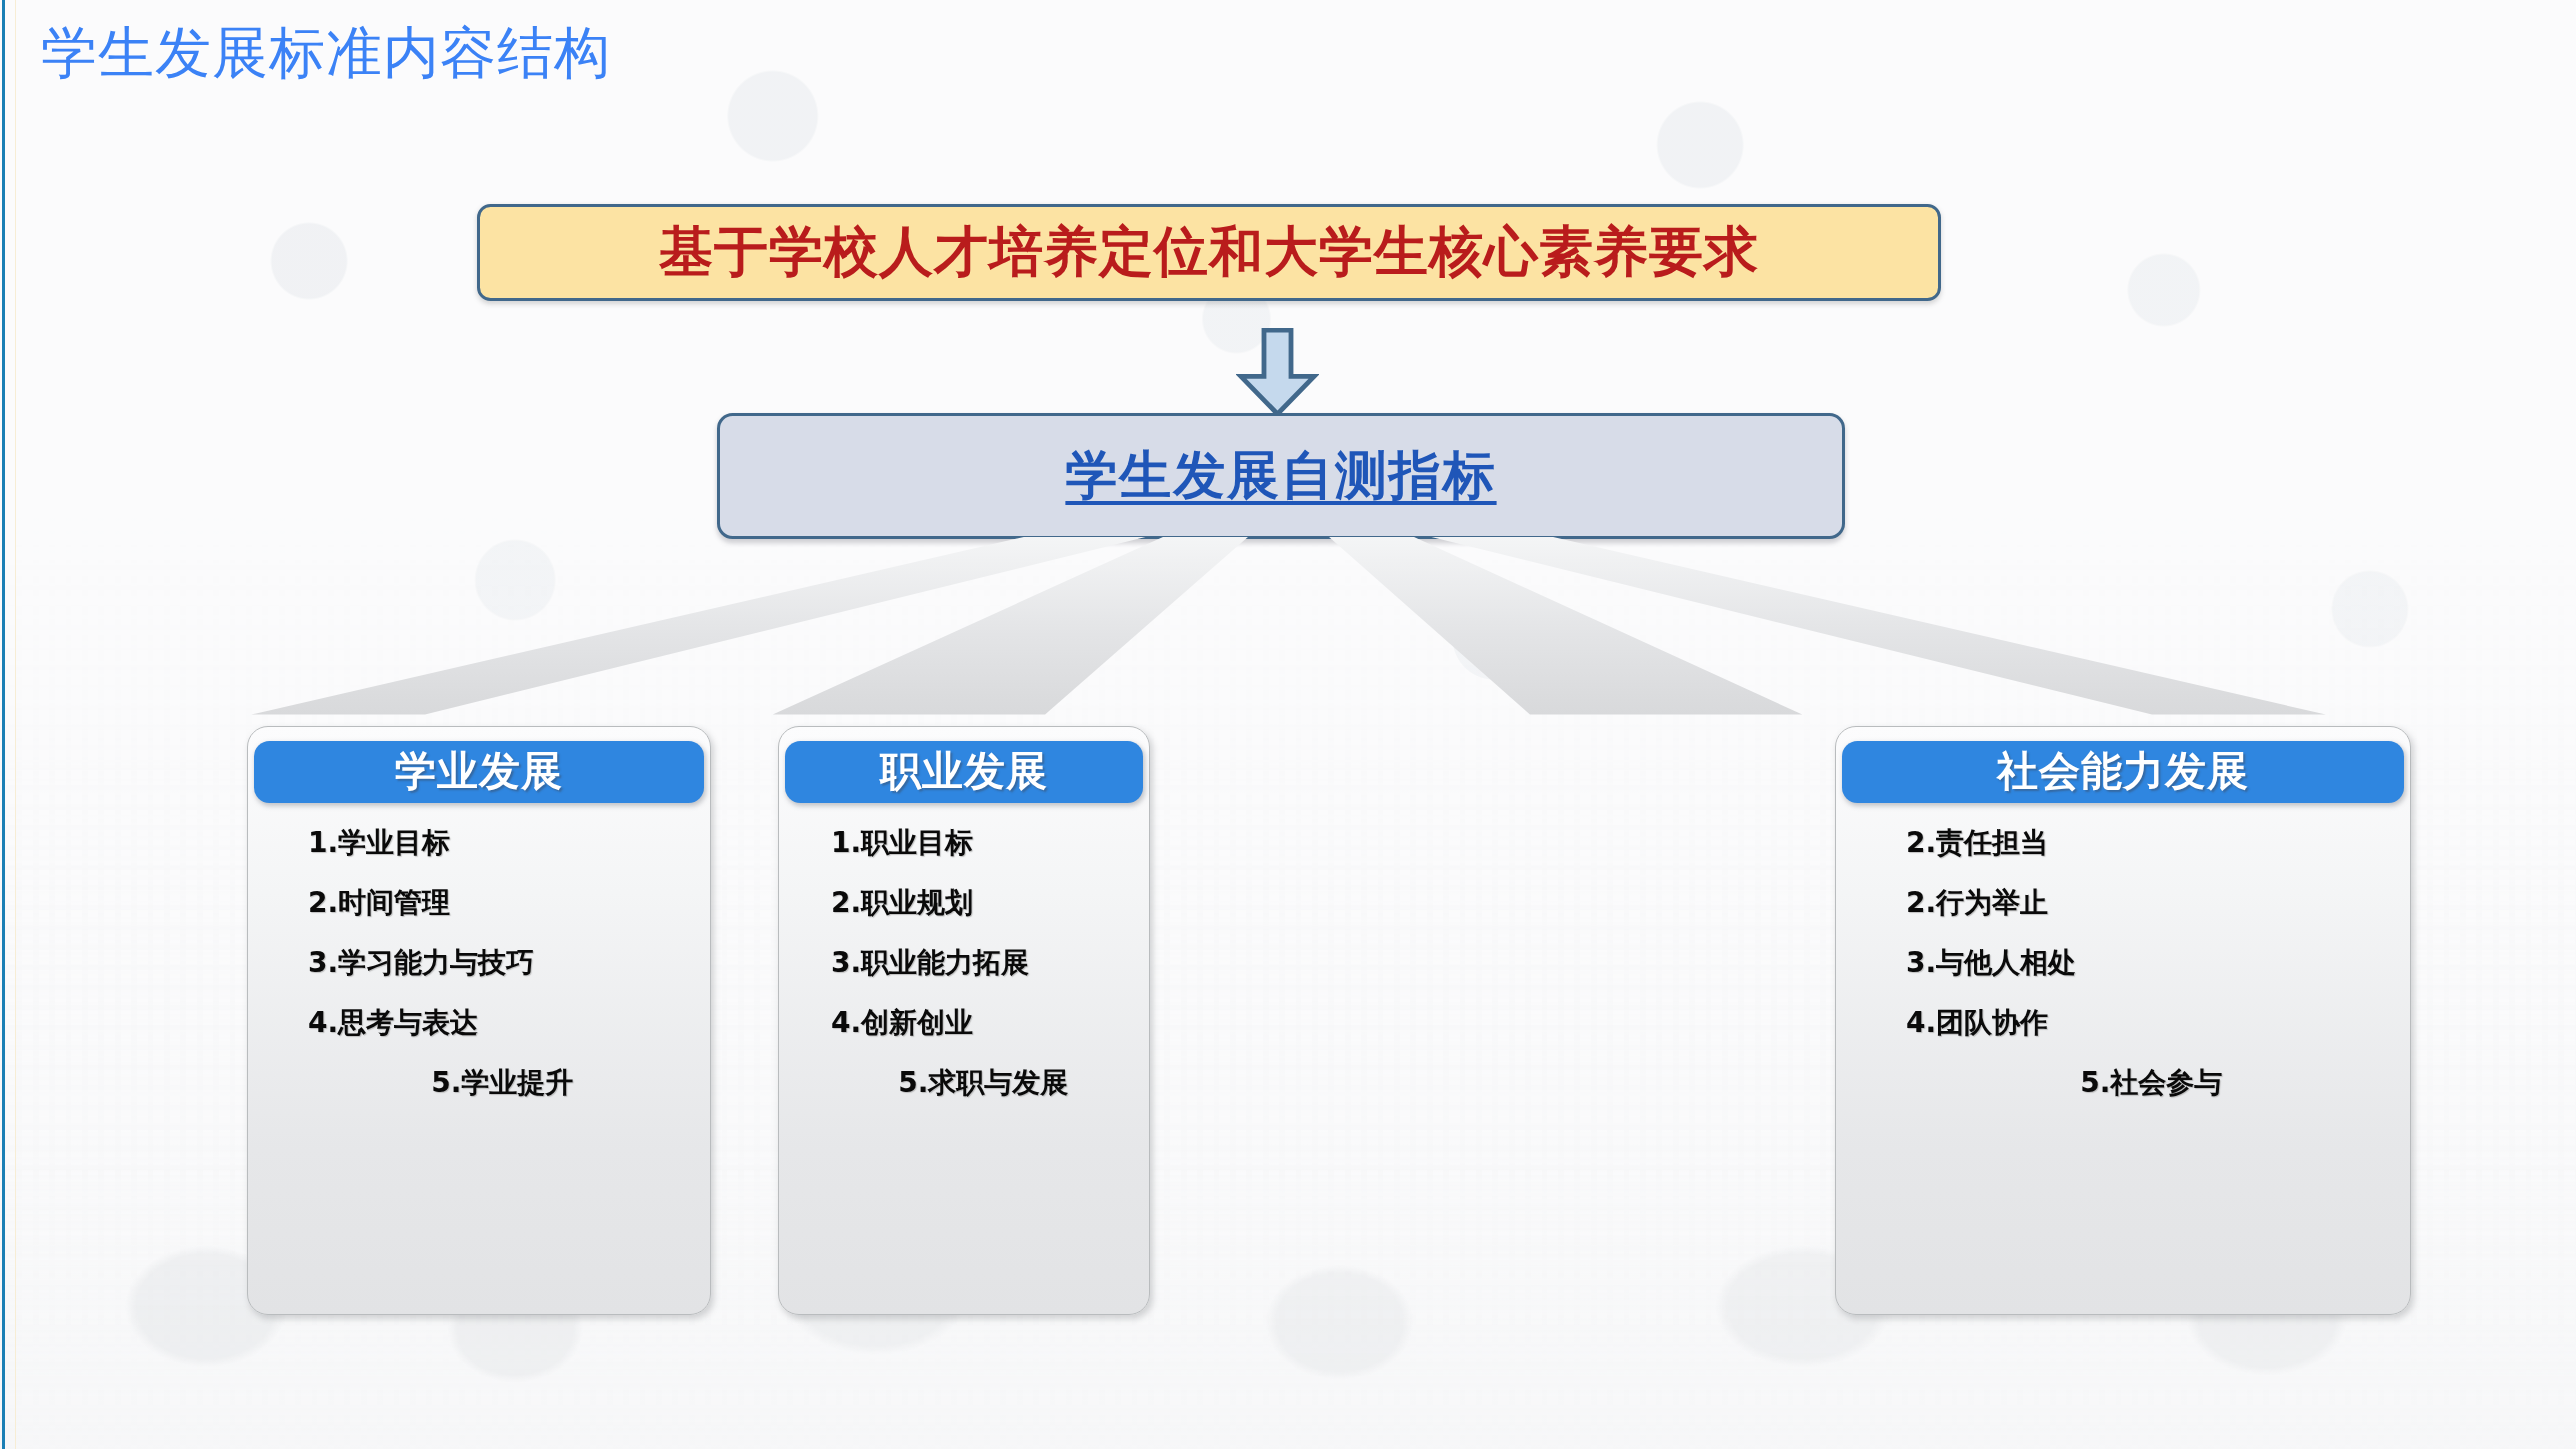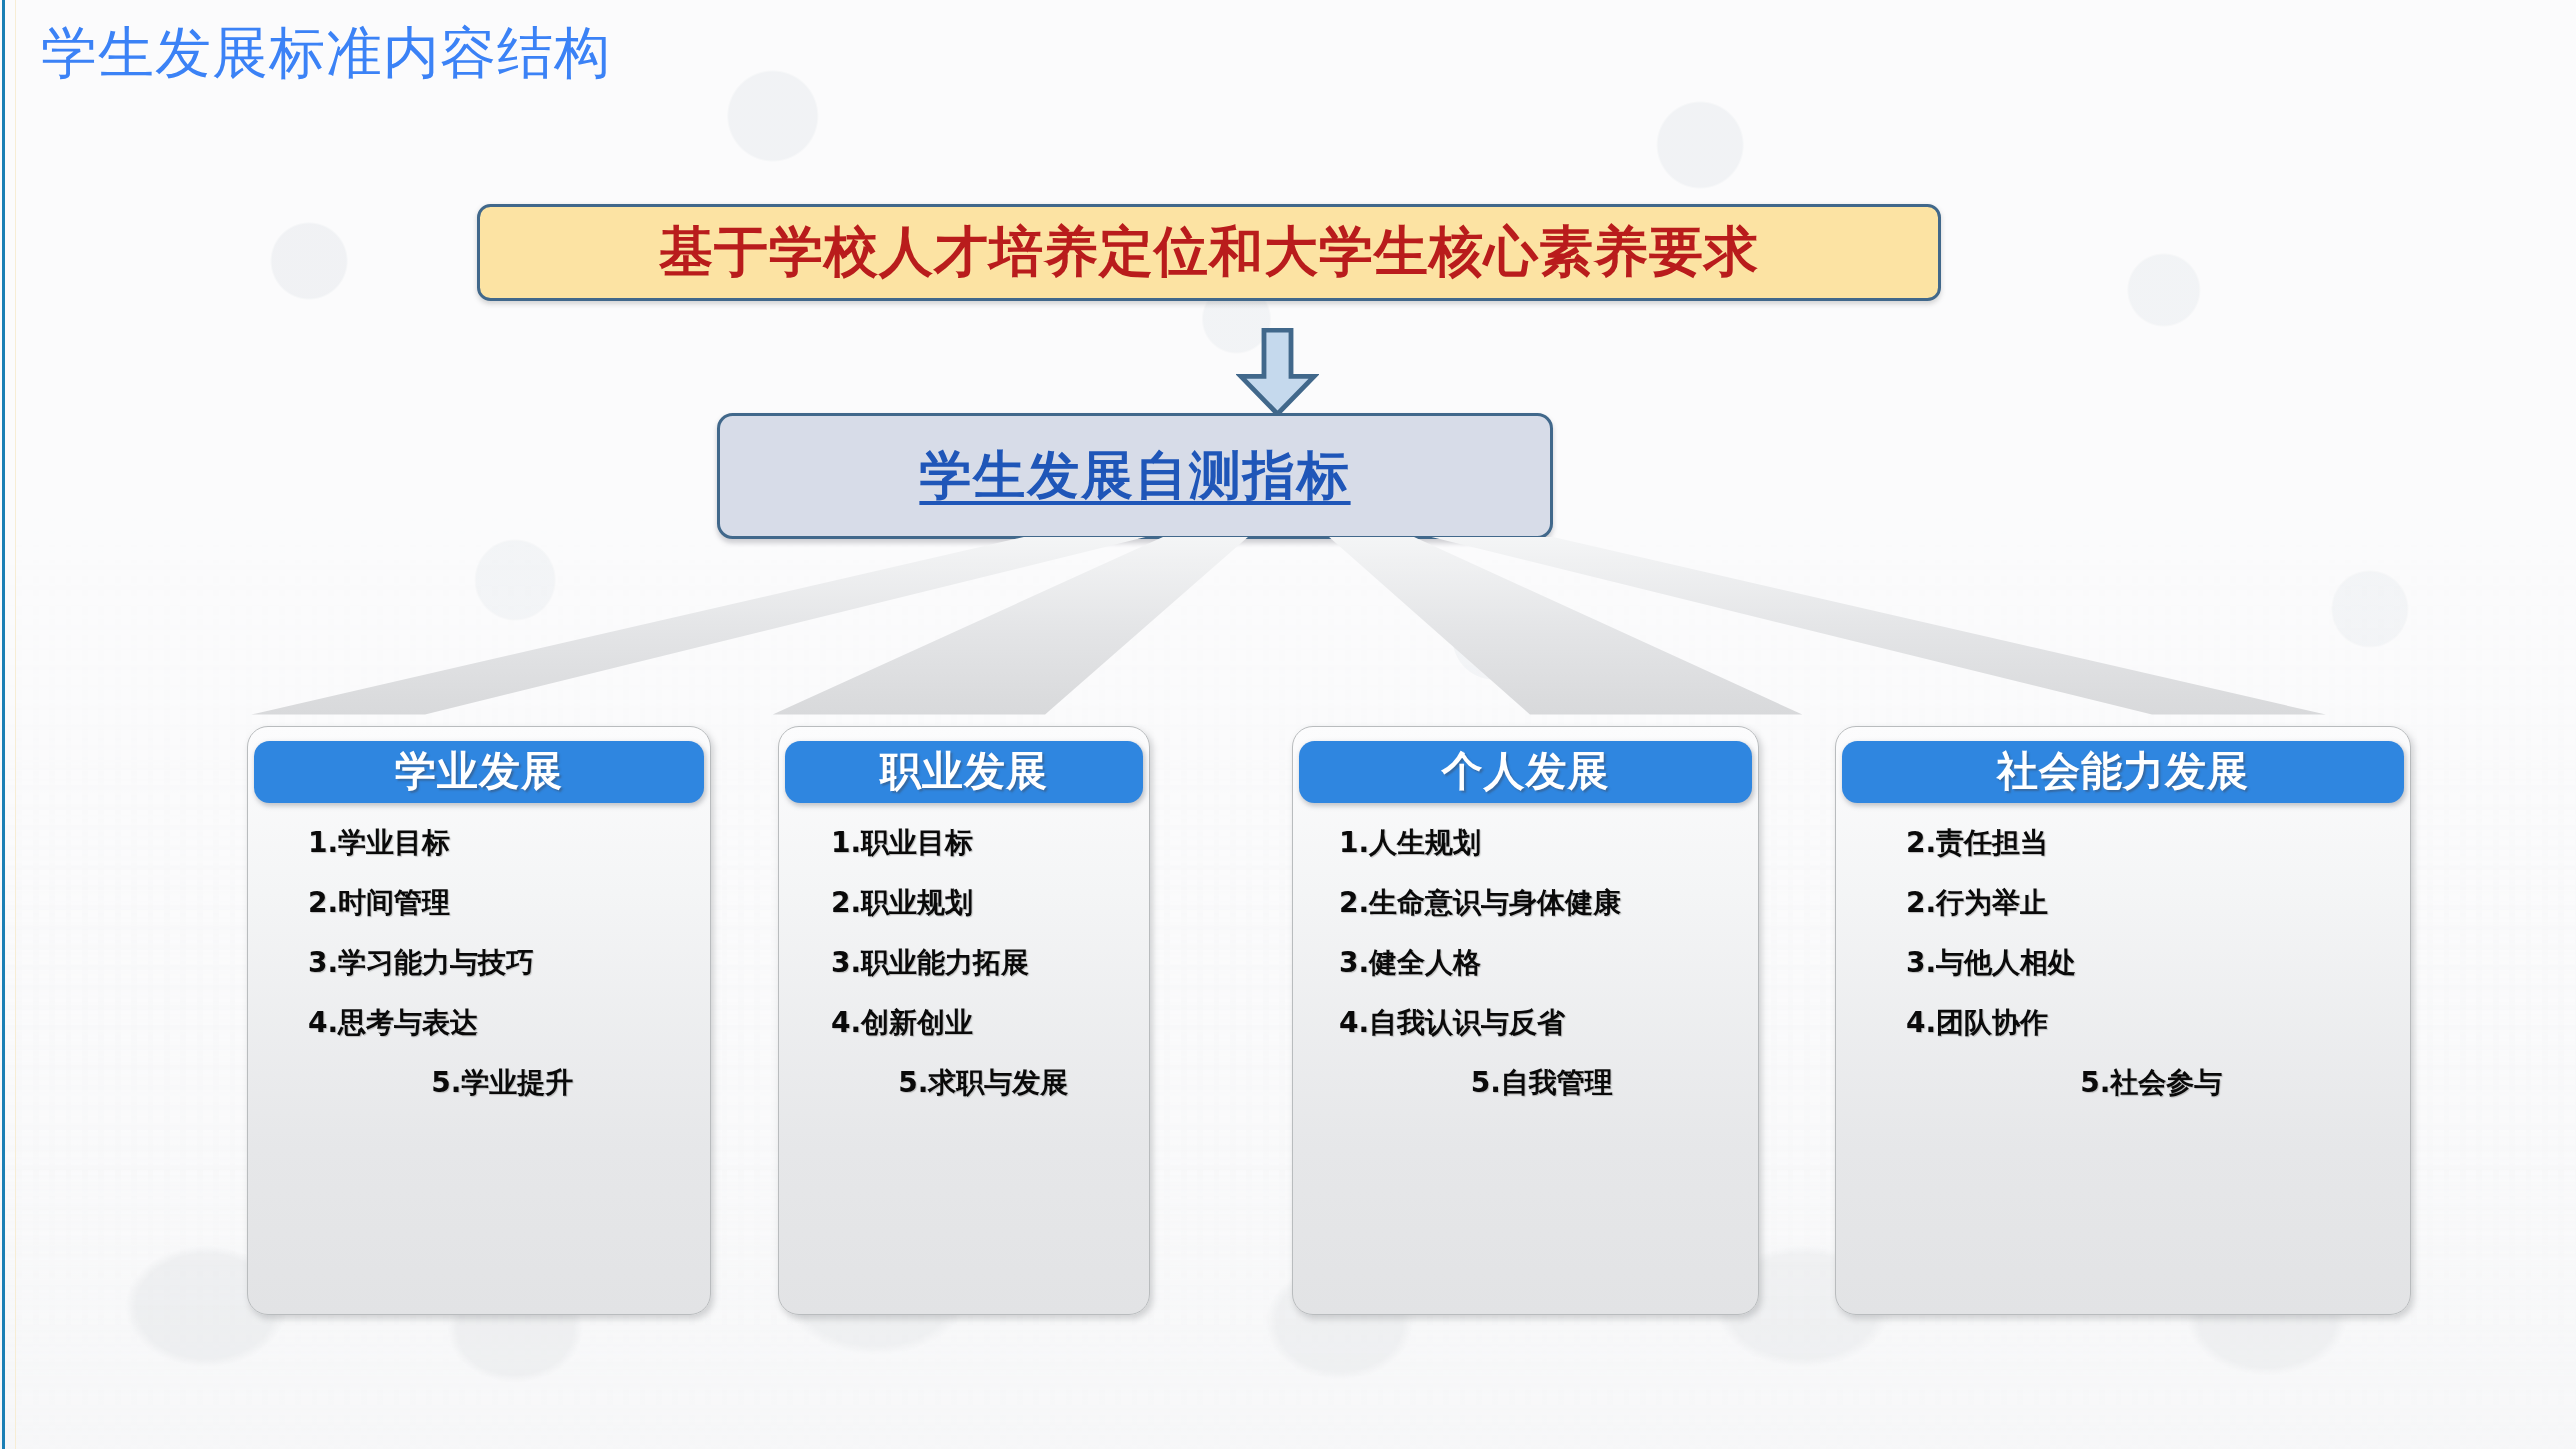--- a/index.html
+++ b/index.html
@@ -131,21 +131,21 @@
     top: 328px;
     width: 83px;
     height: 89px;
   }
 
   
   .banner-mid {
     position: absolute;
     left: 717px;
     top: 413px;
-    width: 836px;
+    width: 1128px;
     height: 126px;
     box-sizing: border-box;
     background: #d7dce8;
     border: 3.9px solid #41688b;
     border-radius: 15.5px;
     display: flex;
     align-items: center;
     justify-content: center;
     box-shadow: 0 3.9px 5.8px rgba(110,110,120,.32);
   }
@@ -299,32 +299,20 @@
     </div>
     <div class="card-list">
       <div class="card-item">1.职业目标</div>
       <div class="card-item">2.职业规划</div>
       <div class="card-item">3.职业能力拓展</div>
       <div class="card-item">4.创新创业</div>
       <div class="card-item">5.求职与发展</div>
     </div>
   </div>
 
-  <div class="card" id="card-2">
-    <div class="card-head">
-      <span class="card-head-text">个人发展</span>
-    </div>
-    <div class="card-list">
-      <div class="card-item">1.人生规划</div>
-      <div class="card-item">2.生命意识与身体健康</div>
-      <div class="card-item">3.健全人格</div>
-      <div class="card-item">4.自我认识与反省</div>
-      <div class="card-item">5.自我管理</div>
-    </div>
-  </div>
 
   <div class="card" id="card-3">
     <div class="card-head">
       <span class="card-head-text">社会能力发展</span>
     </div>
     <div class="card-list">
       <div class="card-item">2.责任担当</div>
       <div class="card-item">2.行为举止</div>
       <div class="card-item">3.与他人相处</div>
       <div class="card-item">4.团队协作</div>

